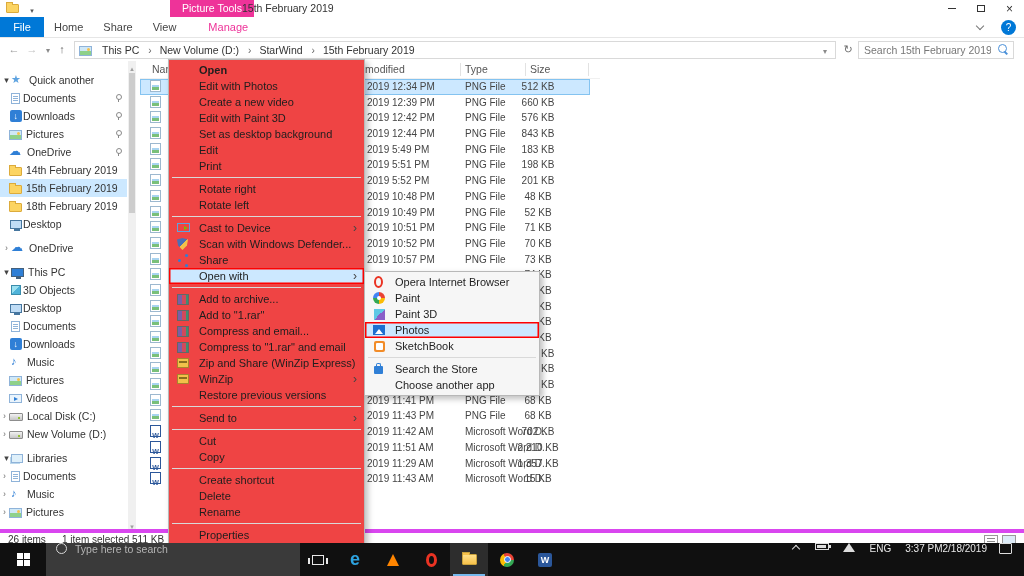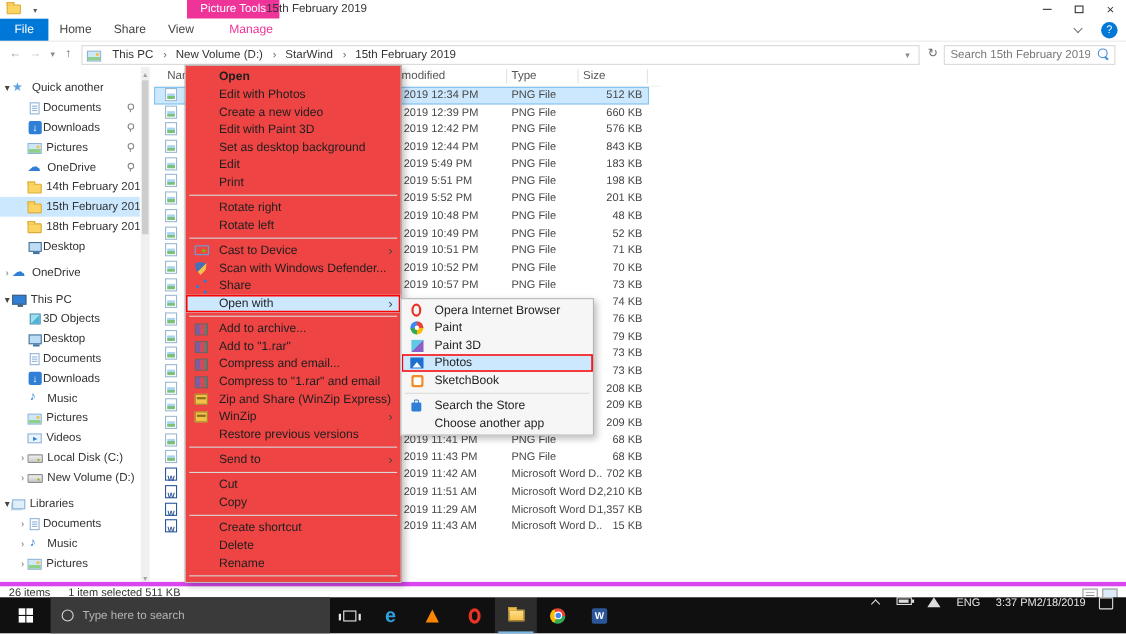--- a/index.html
+++ b/index.html
@@ -48,21 +48,21 @@
 .search-box{position:absolute;left:858px;top:3px;width:156px;height:18px;border:1px solid #d9d9d9;display:flex;align-items:center}
 .search-box input{border:none;outline:none;flex:1;font-size:10.5px;padding:0 5px;color:#333;font-family:inherit;min-width:0}
 .search-box input::placeholder{color:#777}
 .mag{width:14px;height:14px;position:relative;margin-right:3px;flex:none}
 .mag::before{content:"";position:absolute;left:2px;top:1px;width:7px;height:7px;border:1.5px solid #4a90d9;border-radius:50%}
 .mag::after{content:"";position:absolute;left:8px;top:9px;width:4px;height:1.5px;background:#4a90d9;transform:rotate(45deg)}
 
 
 .sidebar{position:absolute;left:0;top:61px;width:136px;height:468px;padding-top:10px;overflow:hidden;background:#fff}
 .side-item{height:18px;display:flex;align-items:center;margin-right:9px;padding-left:2px;font-size:10.5px;color:#333;position:relative;white-space:nowrap;overflow:hidden}
-.side-item.child{padding-left:16px}
+.side-item.child{padding-left:0}
 .side-item.selected{background:var(--selection)}
 .side-item.spacer{height:6px}
 .chev{width:9px;flex:none;font-size:9px;color:#444;text-align:center}
 .chev.exp::before{content:"\25BE"}
 .chev.col::before{content:"\203A";color:#999;font-weight:bold}
 .slabel{overflow:hidden}
 .pin{display:none;position:absolute;right:5px;top:5px;width:8px;height:9px}
 .pin.show{display:block}
 .pin::before{content:"";position:absolute;left:2px;top:0;width:4px;height:4px;border:1px solid #8a8a8a;border-radius:50%}
 .pin::after{content:"";position:absolute;left:4px;top:5px;width:1px;height:3px;background:#8a8a8a}
@@ -78,21 +78,21 @@
 .h{position:absolute;top:2px;white-space:nowrap}
 .h-name{left:12px}.h-date{left:200px}.h-type{left:325px}.h-size{left:390px}
 .hs{position:absolute;top:2px;bottom:2px;width:1px;background:#e2e2e2}
 .s1{left:218px}.s2{left:320px}.s3{left:385px}.s4{left:448px}
 .file-rows{position:absolute;left:140px;top:79px;width:450px}
 .frow{height:15.7px;position:relative;font-size:10px;color:#454545;line-height:15.7px}
 .frow.selected{background:var(--selection);outline:1px solid #84c3f0;outline-offset:-1px}
 .fi{position:absolute;left:10px;top:1px}
 .c-date{position:absolute;left:227px;white-space:nowrap}
 .c-type{position:absolute;left:325px;width:82px;overflow:hidden;white-space:nowrap}
-.c-size{position:absolute;left:352px;width:92px;text-align:right;white-space:nowrap}
+.c-size{position:absolute;left:352px;width:92px;text-align:center;white-space:nowrap}
 
 
 .status{position:absolute;left:0;right:0;top:529px;height:14px;border-top:4px solid #d946ef;background:#fff;font-size:10px;color:#333}
 .st-count{position:absolute;left:8px;top:1px}
 .st-sel{position:absolute;left:62px;top:1px}
 .sv{position:absolute;top:2px;width:14px;height:10px;display:inline-block}
 .sv-list{right:26px;border:1px solid #999}
 .sv-list::before{content:"";position:absolute;inset:2px;background:linear-gradient(#8a8a8a 1px,transparent 1px) 0 0/100% 3px}
 .sv-grid{right:8px;border:1px solid #999;background:#dcebf7}
 
@@ -152,21 +152,21 @@
 [data-icon="png"]{width:11px;height:12px;background:#fff;border:1px solid #9cb8cf}
 [data-icon="png"]::after{content:"";position:absolute;left:1px;right:1px;top:4px;bottom:1px;background:linear-gradient(180deg,#a8d4f0 45%,#79c07a 45%)}
 [data-icon="doc"]{width:11px;height:12px;background:#fff;border:1px solid #2b579a}
 [data-icon="doc"]::after{content:"W";position:absolute;left:0;right:0;top:2px;text-align:center;font-size:7px;font-weight:bold;color:#2b579a}
 
 
 .taskbar{position:absolute;left:0;right:0;top:543px;height:33px;background:var(--taskbar_bg);display:flex;align-items:stretch;z-index:100}
 .start{width:46px;display:flex;align-items:center;justify-content:center}
 .winlogo{display:grid;grid-template-columns:6px 6px;grid-template-rows:6px 6px;gap:1px}
 .winlogo i{background:#fff;display:block}
-.tsearch{width:254px;background:#3a3a3a;display:flex;align-items:center;padding-left:10px}
+.tsearch{width:254px;background:#3a3a3a;display:flex;align-items:flex-start;padding-left:10px}
 .cortana{width:11px;height:11px;border:1.5px solid #d9d9d9;border-radius:50%;flex:none;margin-right:8px}
 .tsearch input{background:transparent;border:none;outline:none;color:#c9c9c9;font-size:10.5px;font-family:inherit;width:180px}
 .tsearch input::placeholder{color:#b5b5b5}
 .tview{width:36px;display:flex;align-items:center;justify-content:center}
 .tv-icon{width:12px;height:10px;border:1px solid #e8e8e8;position:relative}
 .tv-icon::before{content:"";position:absolute;left:-5px;top:2px;width:2px;height:6px;background:#e8e8e8}
 .tv-icon::after{content:"";position:absolute;right:-5px;top:2px;width:2px;height:6px;background:#e8e8e8}
 .tapps{display:flex}
 .tapp{width:38px;display:flex;align-items:center;justify-content:center;position:relative}
 .tapp.active{background:rgba(255,255,255,.12)}
@@ -833,20 +833,25 @@
         <span class="mlabel">Rename</span>
         
       </div>
 
       <div class="mitem sep">
         
         
         
       </div>
 
+      <div class="mitem">
+        <span class="mi"></span>
+        <span class="mlabel">Properties</span>
+        
+      </div>
     </div>
 
   <div class="submenu">
 
       <div class="mitem">
         <span class="mi" data-icon="opera"></span>
         <span class="mlabel">Opera Internet Browser</span>
         
       </div>
 

